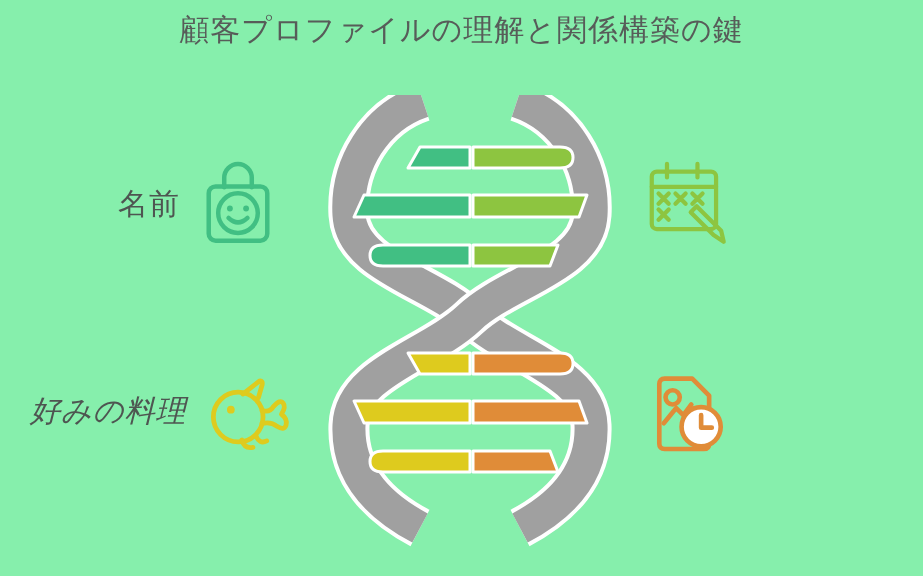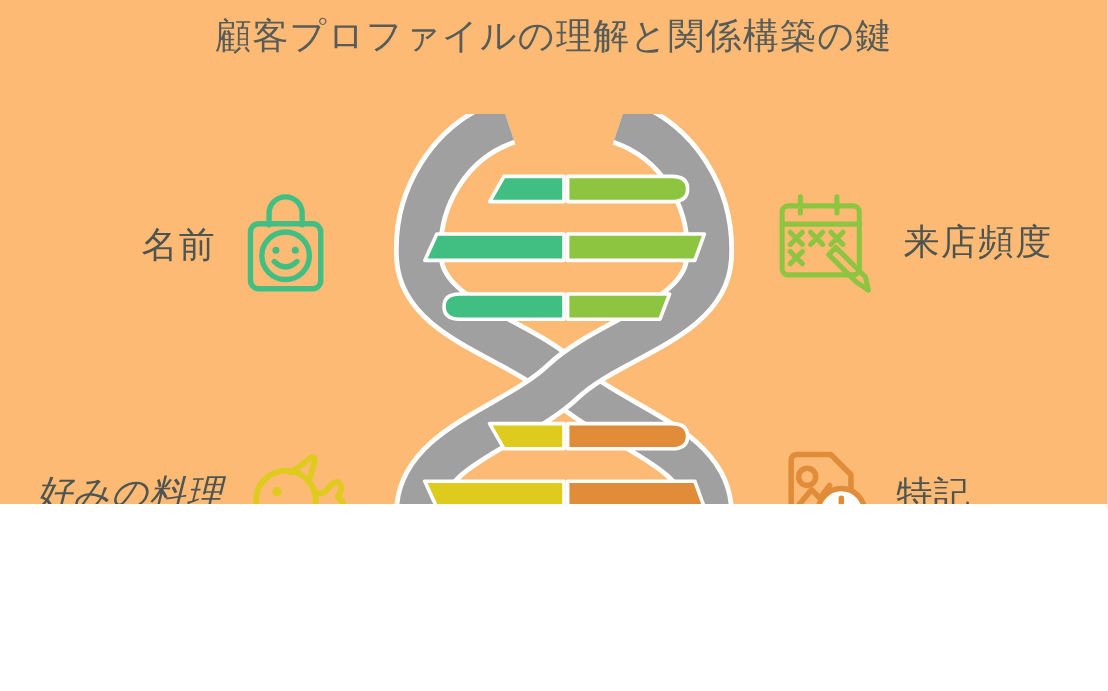--- a/index.html
+++ b/index.html
@@ -1,17 +1,17 @@
 <!DOCTYPE html>
 <html style="--green: #41bf83; --lime: #8dc540; --yellow: #decb1e; --orange: #e08c38; --gray: #a0a0a0; --text: #4e5551; --title: #575c59;"><head>
 <meta charset="utf-8">
 <style>
   html,body{margin:0;padding:0;background:#fff;}
   .canvas{
-    position:relative;width:923px;height:420px;background:#fdba74;overflow:hidden;
+    position:relative;width:923px;height:576px;background:#86efac;overflow:hidden;
     font-family:"Liberation Sans","DejaVu Sans",sans-serif;
   }
   .title{
     position:absolute;top:10px;left:0;width:100%;text-align:center;
     font-size:30px;color:var(--title,#575c59);letter-spacing:1px;font-weight:400;
   }
   .group{position:absolute;display:flex;align-items:center;gap:20px;}
   .group .label{font-size:30px;color:var(--text,#4e5551);letter-spacing:1px;white-space:nowrap;}
   .g-left-top{top:152px;left:118px;height:104px;}
   .g-right-top{top:158px;left:645px;height:88px;}
@@ -84,21 +84,20 @@
   <div class="group g-right-top">
     <span class="icon c-lime">
       <svg width="88" height="88" viewBox="0 0 52 52">
         <rect x="4" y="8" width="38" height="34" rx="3" stroke-width="2.5"></rect>
         <path stroke-width="2.5" d="M13,3.5 V11.5 M31,3.5 V11.5 M4,17 H42"></path>
         <path stroke-width="2.5" d="M8,21 L14,27 M14,21 L8,27 M18,21 L24,27 M24,21 L18,27 M28,21 L34,27 M34,21 L28,27"></path>
         <path stroke-width="2.5" d="M8,30.5 L14,36.5 M14,30.5 L8,36.5"></path>
         <path stroke-width="2.5" d="M27,32 L30.5,28.5 L45,43 L46.5,49.5 L40.5,45.5 Z"></path>
       </svg>
     </span>
-    <span class="label">来店頻度</span>
   </div>
 
   <div class="group g-left-bottom">
     <span class="label">好みの料理</span>
     <span class="icon c-yellow">
       <svg width="92" height="81" viewBox="0 0 50 44">
         <circle cx="17.5" cy="25" r="13.5" stroke-width="2.6"></circle>
         <path stroke-width="2.6" d="M20,12.5 L29,5.5 Q31,5 30.5,7.5 L28.5,14.5"></path>
         <path stroke-width="2.6" d="M30.5,21.5 Q35,22.5 36.5,19.5 Q40.5,15 42,17.5 Q43.5,19.5 41,23.5 Q44.5,26 43.5,29.5 Q42.5,32.5 38.5,30 Q35.5,27.5 30.5,28.5"></path>
         <circle class="dot" cx="13.5" cy="21" r="2.1"></circle>
@@ -111,16 +110,15 @@
   <div class="group g-right-bottom">
     <span class="icon c-orange">
       <svg width="82" height="89" viewBox="0 0 46 50">
         <path stroke-width="2.6" d="M11,6 H26.5 L36,15.5 V42.5 Q36,45.5 33,45.5 H11 Q8,45.5 8,42.5 V9 Q8,6 11,6 Z"></path>
         <circle cx="15.5" cy="16.5" r="4" stroke-width="2.6"></circle>
         <path stroke-width="2.6" d="M10.5,31 L17.5,22.5 L21.5,26.5 L26,20.5"></path>
         <circle class="fillwhite" cx="31.5" cy="33" r="11" stroke-width="2.6"></circle>
         <path stroke-width="2.6" d="M31.5,26.5 V33.5 H37.5"></path>
       </svg>
     </span>
-    <span class="label">特記</span>
   </div>
 
 </div>
 
 </body></html>

